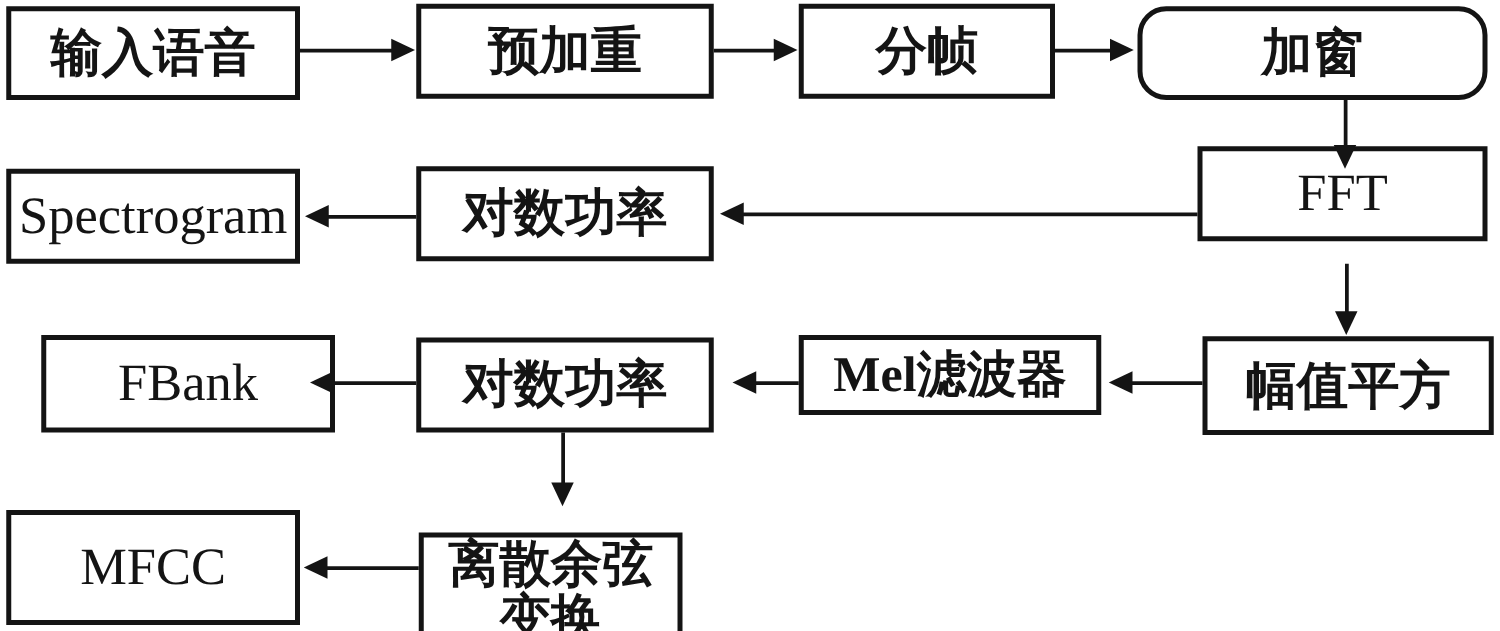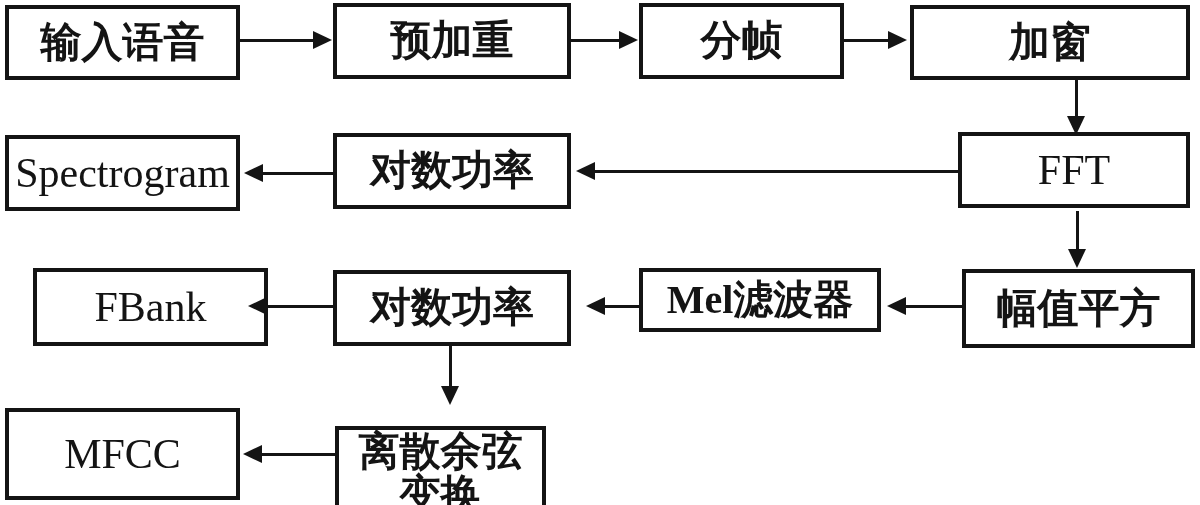--- a/index.html
+++ b/index.html
@@ -32,31 +32,31 @@
 
   <div class="node" style="left:5px;top:5px;width:235px;height:75px;">
     <span class="label zh">输入语音</span>
   </div>
   <div class="node" style="left:333px;top:3px;width:238px;height:76px;">
     <span class="label zh">预加重</span>
   </div>
   <div class="node" style="left:639px;top:3px;width:205px;height:76px;justify-content:center;">
     <span class="label zh">分帧</span>
   </div>
-  <div class="node" style="left:910px;top:5px;width:280px;height:75px;">
+  <div class="node" style="left:910px;top:5px;width:280px;height:75px;border-radius:23px;">
     <span class="label zh">加窗</span>
   </div>
 
   <div class="node" style="left:5px;top:135px;width:235px;height:76px;">
     <span class="label en">Spectrogram</span>
   </div>
   <div class="node" style="left:333px;top:133px;width:238px;height:76px;">
     <span class="label zh">对数功率</span>
   </div>
-  <div class="node" style="left:958px;top:132px;width:232px;height:76px;">
+  <div class="node" style="left:958px;top:117px;width:232px;height:76px;">
     <span class="label en">FFT</span>
   </div>
 
   <div class="node" style="left:5px;top:268px;width:235px;height:78px;margin-left:28px;">
     <span class="label en">FBank</span>
   </div>
   <div class="node" style="left:333px;top:270px;width:238px;height:76px;">
     <span class="label zh">对数功率</span>
   </div>
   <div class="node" style="left:639px;top:268px;width:242px;height:64px;">

